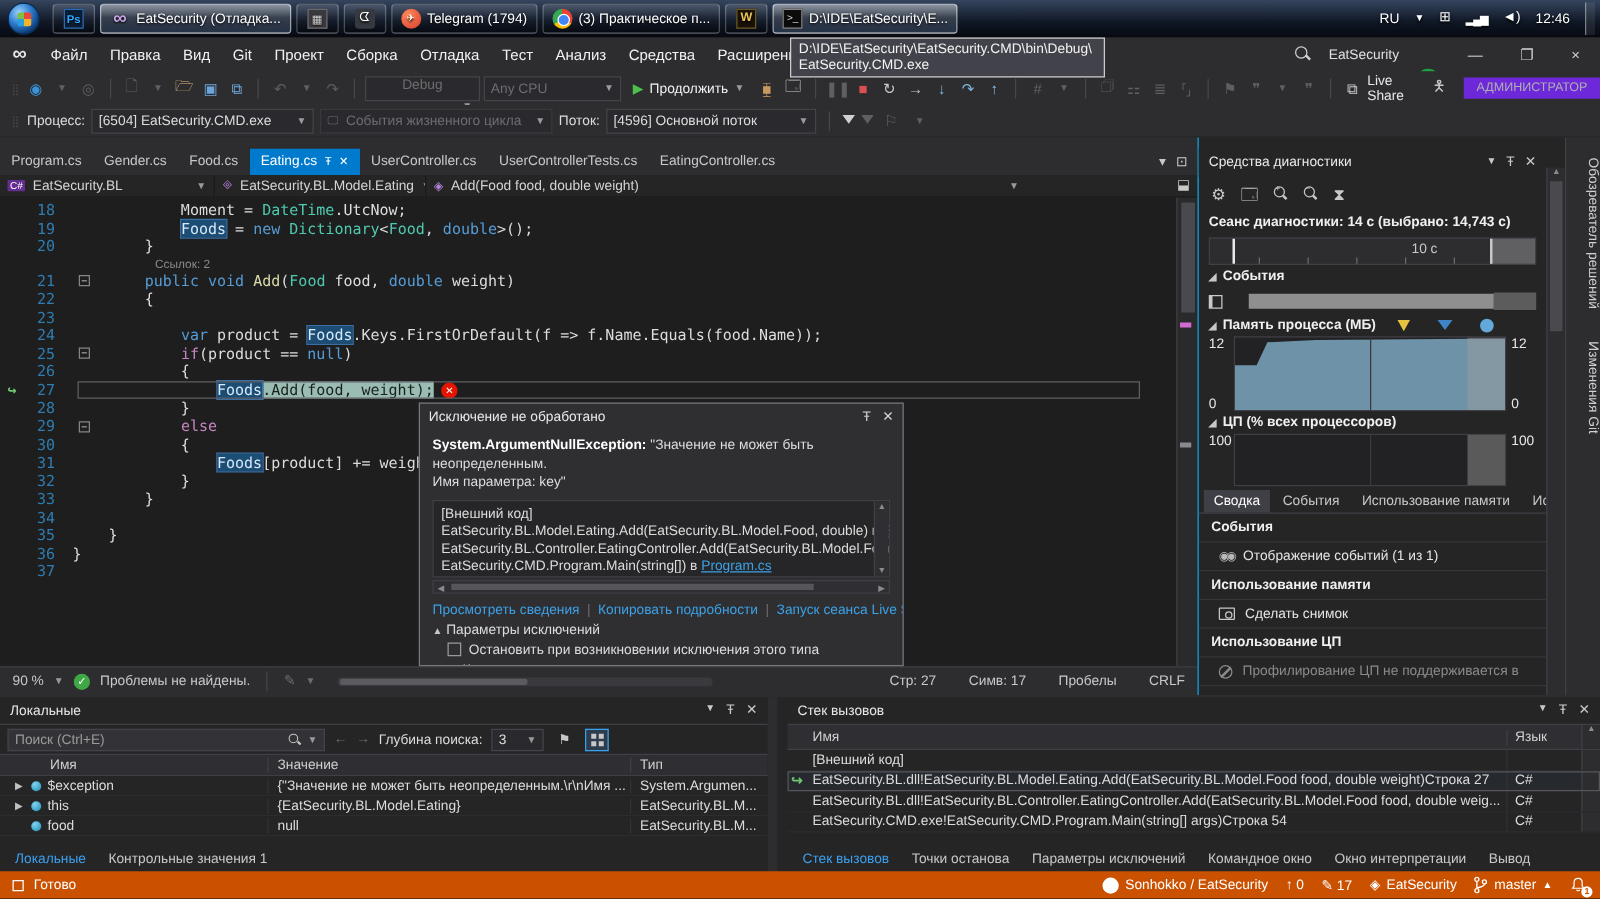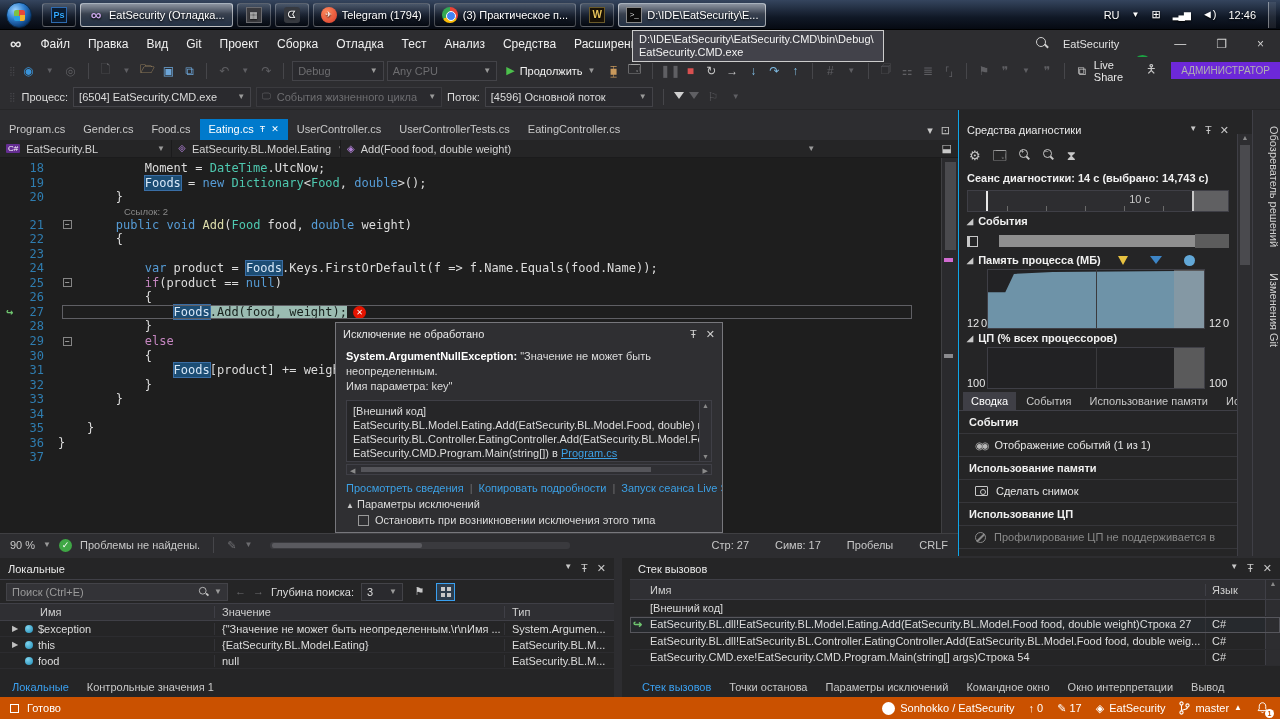--- a/index.html
+++ b/index.html
@@ -156,21 +156,21 @@
   .tl-tick{position:absolute;bottom:0;width:1px;height:5px;background:#6a6a6a;}
   .tl-mark{position:absolute;top:0;bottom:0;width:2px;background:#e8e8e8;}
   .selzone{position:absolute;top:0;bottom:0;left:86%;right:0;background:rgba(160,160,160,.45);}
   .sect-hdr{height:18px;display:flex;align-items:center;gap:5px;padding:0 8px;font-weight:bold;color:#f0f0f0;}
   .tri{font-size:8px;color:#c8c8c8;}
   .evtrack{height:20px;margin:1px 8px 0;display:flex;align-items:center;gap:6px;}
   .evicon{width:11px;height:11px;border:1px solid #c8c8c8;border-left-width:3px;}
   .evbar-wrap{flex:1;height:14px;position:relative;background:#252526;}
   .evbar{position:absolute;left:6%;right:14%;top:1px;bottom:1px;background:#8f8f8f;}
   .chart{margin:0 8px;position:relative;display:flex;}
-  .chart .ylab{width:20px;display:flex;flex-direction:row;justify-content:space-between;color:#e8e8e8;align-items:flex-end;}
+  .chart .ylab{width:20px;display:flex;flex-direction:column;justify-content:space-between;color:#e8e8e8;}
   .chart .ylab.r{width:24px;padding-left:4px;}
   .plot{flex:1;background:#222224;border:1px solid #3f3f46;position:relative;overflow:hidden;}
   .gridv{position:absolute;left:50%;top:0;bottom:0;width:1px;background:#3a3a3d;}
   .mem-markers{margin-left:auto;display:flex;gap:22px;align-items:center;padding-right:34px;}
   .pin-y{width:0;height:0;border-left:5px solid transparent;border-right:5px solid transparent;border-top:9px solid #e8c241;}
   .tri-b{width:0;height:0;border-left:6px solid transparent;border-right:6px solid transparent;border-top:8px solid #3d85c6;}
   .dot-b{width:11px;height:11px;border-radius:50%;background:#62a8d8;}
   .minitabs{height:22px;display:flex;align-items:flex-end;gap:2px;padding:0 4px;border-bottom:1px solid #3f3f46;}
   .minitab{padding:3px 8px;color:#c8c8c8;white-space:nowrap;}
   .minitab.active{background:#3f3f46;color:#fff;}
@@ -189,21 +189,21 @@
   .strip{left:1252px;top:0;width:28px;height:446px;background:#2d2d30;border-left:1px solid #3f3f46;}
   .vtab{writing-mode:vertical-rl;color:#d0d0d0;font-size:11px;padding:10px 0;margin:6px auto;display:block;text-align:left;width:100%;
     padding-left:7px;}
 
   
   .bottom{left:0;top:556px;width:1280px;height:141px;background:#252526;border-top:2px solid #2d2d30;}
   .panel-title{height:22px;display:flex;align-items:center;padding:0 8px;color:#e8e8e8;background:#252526;border-bottom:1px solid #3f3f46;}
   .panel-title .icons{margin-left:auto;display:flex;gap:9px;color:#c8c8c8;}
   .locals{left:0;top:0;width:622px;height:141px;border-right:8px solid #2d2d30;}
   .loc-tools{height:24px;display:flex;align-items:center;gap:7px;padding:0 6px;border-bottom:1px solid #3f3f46;}
-  .searchbox{width:222px;height:18px;background:#333337;border:1px solid #434348;display:flex;align-items:center;padding:0 5px;color:#9a9a9a;}
+  .searchbox{width:254px;height:18px;background:#333337;border:1px solid #434348;display:flex;align-items:center;padding:0 5px;color:#9a9a9a;}
   .searchbox .mag{margin-left:auto;transform:scale(.85);}
   .depth-combo{width:42px;height:18px;}
   .togglebox{width:19px;height:18px;display:flex;align-items:center;justify-content:center;color:#c8c8c8;font-size:11px;}
   .togglebox.on{border:1px solid #3aa0f0;background:#2d3d4d;}
   .grid4{width:10px;height:10px;background:
      linear-gradient(#c8c8c8,#c8c8c8) 0 0/4px 4px no-repeat,
      linear-gradient(#c8c8c8,#c8c8c8) 6px 0/4px 4px no-repeat,
      linear-gradient(#c8c8c8,#c8c8c8) 0 6px/4px 4px no-repeat,
      linear-gradient(#c8c8c8,#c8c8c8) 6px 6px/4px 4px no-repeat;}
   .tbl-hdr{height:17px;display:flex;background:#2f2f33;border-bottom:1px solid #3f3f46;color:#cfcfcf;align-items:center;}
@@ -326,21 +326,21 @@
     <span class="tb-ic off">🗋</span>
     <span class="tb-ic off" style="font-size:8px;">▼</span>
     <span class="tb-ic" style="color:#dcb67a;">🗁</span>
     <span class="tb-ic" style="color:#6ca5d8;">▣</span>
     <span class="tb-ic" style="color:#6ca5d8;">⧉</span>
     <span class="sep"></span>
     <span class="tb-ic off">↶</span>
     <span class="tb-ic off" style="font-size:8px;">▼</span>
     <span class="tb-ic off">↷</span>
     <span class="sep"></span>
-    <div class="combo off" style="width:104px;">
+    <div class="combo off" style="width:104px;flex-direction:column;">
       <span>Debug</span>
         <span class="car">▼</span>
       </div>
     <div class="combo off" style="width:126px;">
       <span>Any CPU</span>
         <span class="car">▼</span>
       </div>
     <div class="btn-continue">
       <span class="play">▶</span>
       <span style="color:#f0f0f0;">Продолжить</span>

